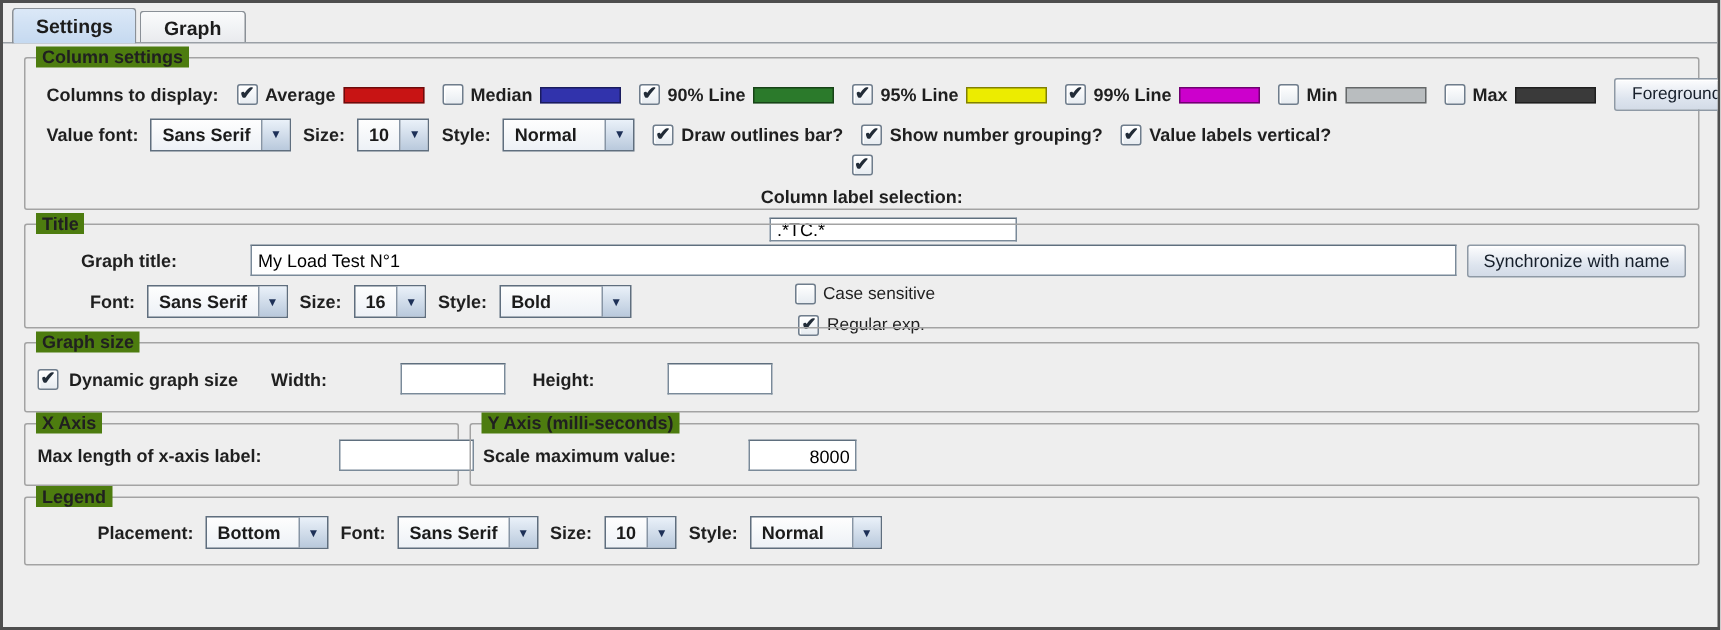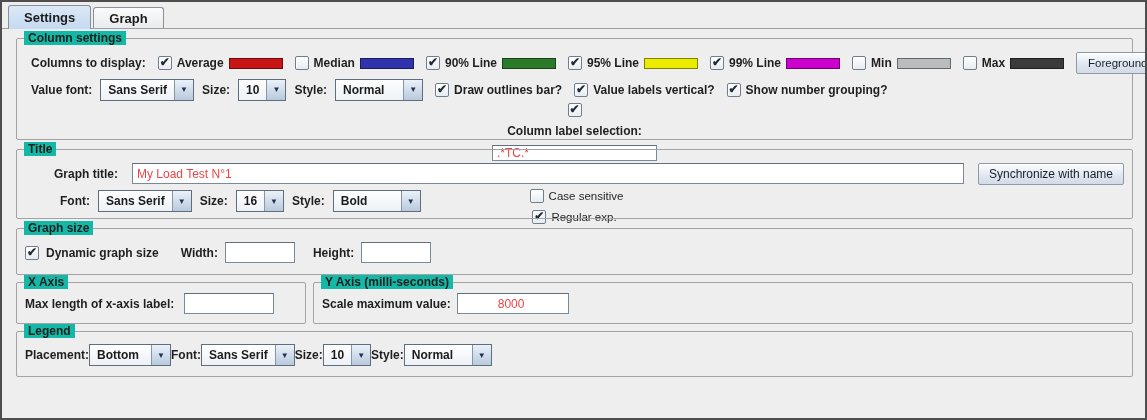--- a/index.html
+++ b/index.html
@@ -84,33 +84,33 @@
     border-left:1px solid #8795a5;
     color:#1d3057; font-size:8px;
   }
 
   
   .tf {
     height:21px;
     border:1px solid #7a8a99; border-top-color:#5f6f7e;
     background:#ffffff; padding:0 4px;
     font-family:"Liberation Sans", sans-serif;
-    font-size:12px; color:#ef4444;
+    font-size:12px; color:#000000;margin-left:42px;
   }
 
   
   .group {
     position:relative;
     border:1px solid #a3a3a3;
     border-radius:2px;
     padding:12px 8px 5px 8px;
   }
   .group-title {
     position:absolute; top:-8px; left:7px;
-    background:#14b8a6; padding:0 4px;
+    background:#4d7c0f; padding:0 4px;
     font-weight:bold; font-size:12px; color:#202020;
     line-height:14px; white-space:nowrap;
   }
 
   .lbl { font-weight:bold; font-size:12px; color:#1f1f1f; white-space:nowrap; }
 
   .row { display:flex; align-items:center; }
   .swatch {
     width:54px; height:11px;
     border:1px solid rgba(0,0,0,0.45);
@@ -209,25 +209,25 @@
           <span class="combo-text">Normal</span>
           <span class="combo-arrow">▼</span>
         </span>
 
         <span class="chk-group" style="margin-left:4px;">
           <span class="cb checked"></span>
           <span class="lbl">Draw outlines bar?</span>
         </span>
         <span class="chk-group" style="margin-left:4px;">
           <span class="cb checked"></span>
+          <span class="lbl">Show number grouping?</span>
+        </span>
+        <span class="chk-group" style="margin-left:4px;">
+          <span class="cb checked"></span>
           <span class="lbl">Value labels vertical?</span>
-        </span>
-        <span class="chk-group" style="margin-left:4px;">
-          <span class="cb checked"></span>
-          <span class="lbl">Show number grouping?</span>
         </span>
       </div>
 
       <div class="row" style="gap:7px; height:27px;flex-direction:column;">
         <span class="cb checked"></span>
         <span class="lbl">Column label selection:</span>
         <input class="tf" style="flex: 1 1 0%; max-width: 614px;" value=".*TC.*">
         <button class="btn small" style="margin-left:8px; width:78px;">Apply filter</button>
         <span class="chk-group" style="margin-left:4px;">
           <span class="cb"></span>
@@ -236,21 +236,21 @@
         <span class="chk-group">
           <span class="cb checked"></span>
           <span style="font-size:11.5px; color:#1f1f1f; white-space:nowrap;">Regular exp.</span>
         </span>
       </div>
     </div>
 
     <div class="group sect" style="height:70px; padding-top:10px;padding-left:37px;">
       <span class="group-title">Title</span>
 
-      <div class="row" style="gap:14px; height:27px;">
+      <div class="row" style="gap:7px; height:27px;">
         <span class="lbl">Graph title:</span>
         <input class="tf" style="flex: 1 1 0%;" value="My Load Test N°1">
         <button class="btn small" style="width:146px; font-size:12px;">Synchronize with name</button>
       </div>
 
       <div class="row" style="gap:8px; height:28px; padding-left:6px;">
         <span class="lbl">Font:</span>
         <span class="combo">
           <span class="combo-text">Sans Serif</span>
           <span class="combo-arrow">▼</span>
@@ -287,28 +287,28 @@
         <span class="group-title">X Axis</span>
         <div class="row" style="gap:10px; height:23px;">
           <span class="lbl">Max length of x-axis label:</span>
           <input class="tf" style="width: 90px;" value="">
         </div>
       </div>
       <div class="group" style="flex:1; height:42px; padding-top:9px;">
         <span class="group-title">Y Axis (milli-seconds)</span>
         <div class="row" style="gap:6px; height:23px;">
           <span class="lbl">Scale maximum value:</span>
-          <input class="tf" style="width: 112px; padding-left: 40px;" value="8000">
+          <input class="tf" style="width: 72px; padding-left: 40px;" value="8000">
         </div>
       </div>
     </div>
 
     <div class="group" style="height:46px; margin-top:7px; padding-top:10px;">
       <span class="group-title">Legend</span>
-      <div class="row" style="gap:0; height:26px;">
+      <div class="row" style="gap:8px; height:26px;margin-left:40px;">
         <span class="lbl">Placement:</span>
         <span class="combo" style="width:82px; justify-content:space-between;">
           <span class="combo-text">Bottom</span>
           <span class="combo-arrow">▼</span>
         </span>
         <span class="lbl">Font:</span>
         <span class="combo">
           <span class="combo-text">Sans Serif</span>
           <span class="combo-arrow">▼</span>
         </span>

